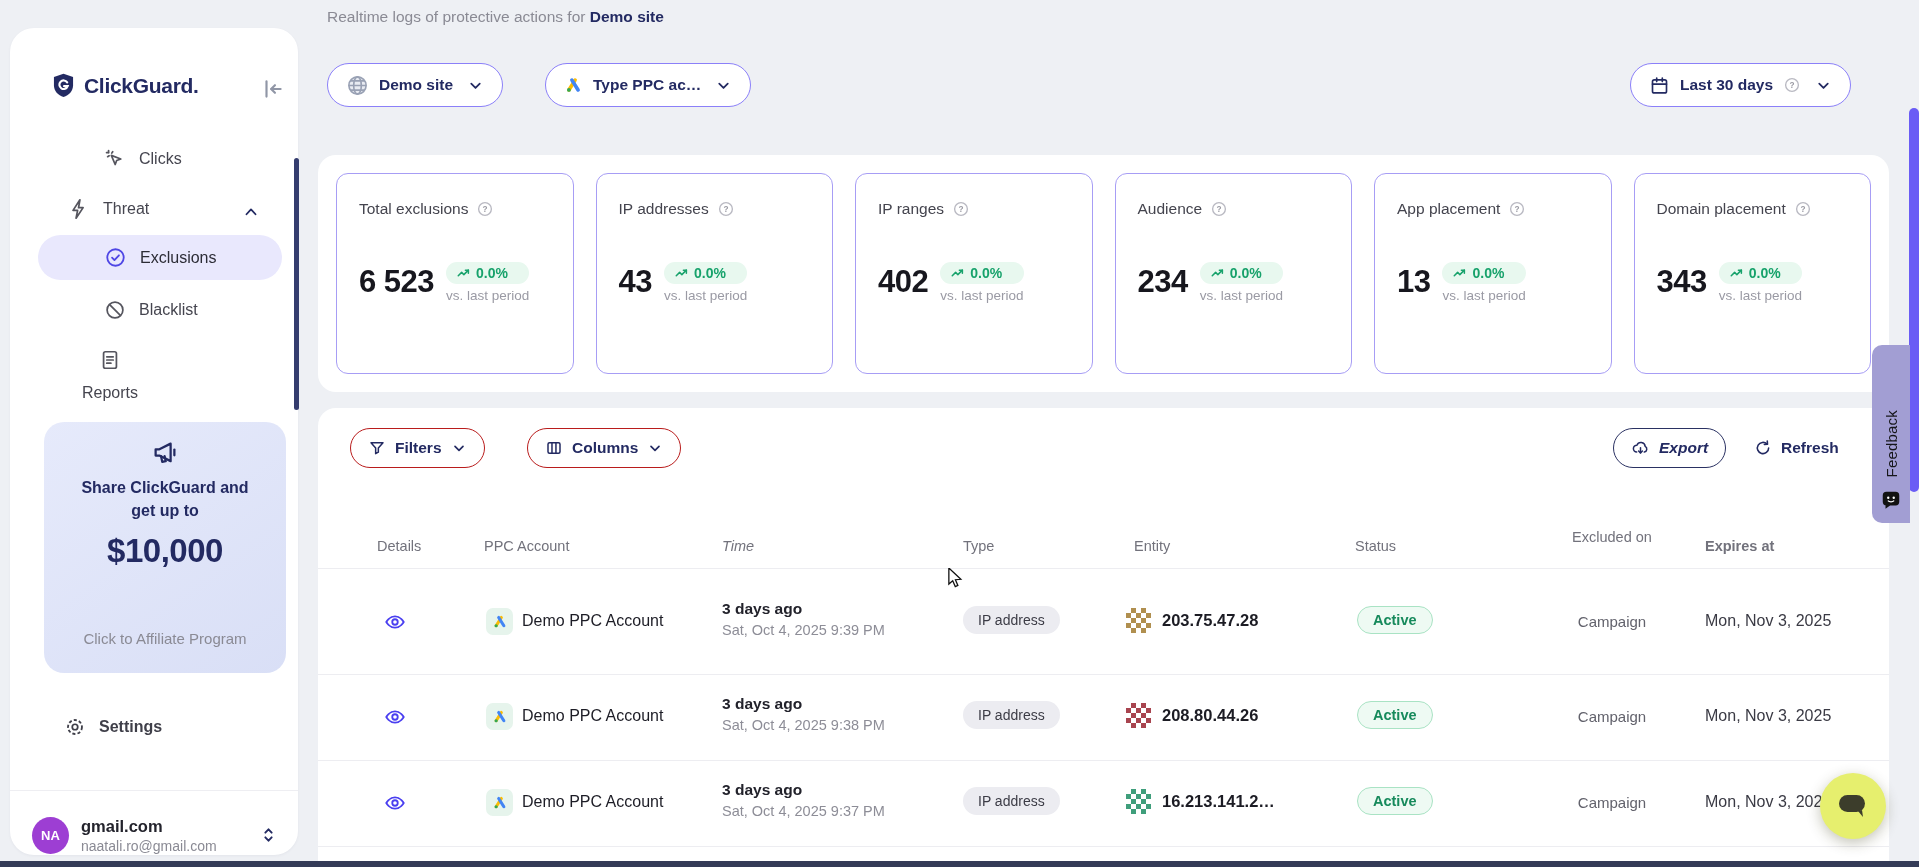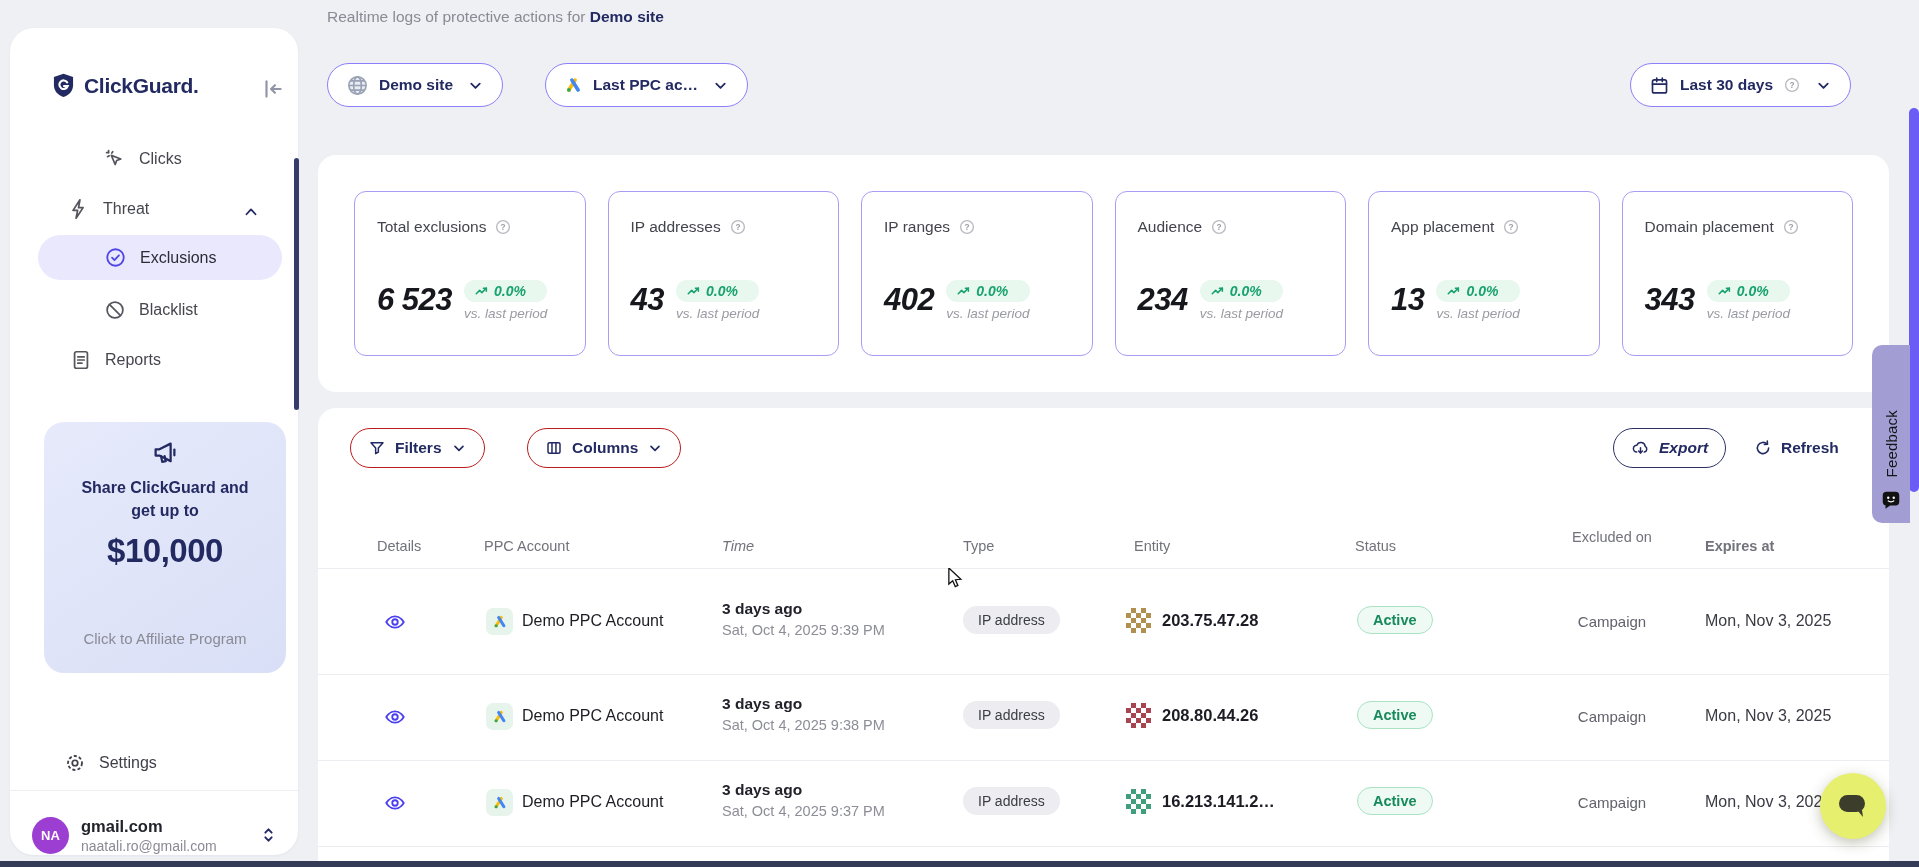--- a/index.html
+++ b/index.html
@@ -18,41 +18,41 @@
   .nav-active-pill { position:absolute; left:28px; top:207px; width:244px; height:45px; background:#e9e8fd; border-radius:23px; }
   .side-scrollbar { position:absolute; left:284px; top:130px; width:5px; height:252px; background:#343c6e; border-radius:3px; }
   .promo { position:absolute; left:34px; top:394px; width:242px; height:251px; border-radius:20px;
            background:linear-gradient(145deg,#e6eafb 0%,#d9dff6 100%); text-align:center; }
   .promo-line { color:#232a62; font-size:16px; font-weight:600; line-height:23px; }
   .promo-amount { color:#232a62; font-size:33px; font-weight:700; margin-top:10px; letter-spacing:-.5px; }
   .share-btn { position:absolute; left:20px; top:163px; width:202px; height:40px; border:1.5px solid #232a62; border-radius:20px;
                background:transparent; display:flex; align-items:center; justify-content:center; gap:9px;
                color:#232a62; font-size:16px; font-weight:600; cursor:pointer; }
   .affiliate { margin-top:60px; color:#8a8a94; font-size:15px; }
-  .settings-row { position:absolute; left:54px; top:688px; display:flex; align-items:center; gap:13px; font-size:16px; color:#3f3f49; font-weight:400; cursor:pointer;margin-top:36px; }
+  .settings-row { position:absolute; left:54px; top:688px; display:flex; align-items:center; gap:13px; font-size:16px; color:#3f3f49; font-weight:700; cursor:pointer; }
   .side-divider { position:absolute; left:0; top:762px; width:288px; height:1px; background:#eeeef2; }
   .account { position:absolute; left:22px; top:778px; width:246px; height:58px; display:flex; align-items:center; gap:12px; cursor:pointer; }
   .avatar { width:37px; height:37px; border-radius:50%; background:#9d3ed3; color:#fff; font-size:13px; font-weight:700;
             display:flex; align-items:center; justify-content:center; flex:0 0 auto; }
   .acct-name { font-size:16.5px; font-weight:700; color:#23232c; }
   .acct-email { font-size:14px; color:#8a8a94; margin-top:2px; }
 
   
   .subtitle { left:327px; top:8px; font-size:15.5px; color:#8a8a94; }
   .subtitle b { color:#232a62; font-weight:700; }
   .pill { position:absolute; height:44px; background:#fff; border:1px solid #8b80f9; border-radius:22px;
           display:flex; align-items:center; gap:10px; padding:0 18px; color:#232a62; font-size:15.5px; font-weight:600; cursor:pointer; }
   .pill .chev { margin-left:4px; }
 
   
   .panel { position:absolute; left:318px; width:1571px; background:#fff; border-radius:18px; }
-  .stats-panel { top:155px; height:237px; display:flex; gap:22px; padding:36px; }
+  .stats-panel { top:155px; height:237px; display:flex; gap:22px; padding:18px; }
   .stat-card { flex:1; border:1px solid #a79df5; border-radius:12px; position:relative; padding:26px 22px; }
   .stat-label { display:flex; align-items:center; gap:8px; font-size:15.5px; color:#44444e; font-weight:500; white-space:nowrap; }
-  .stat-bottom { position:absolute; left:22px; top:88px; display:flex; align-items:flex-start; gap:12px;font-style:italic; }
+  .stat-bottom { position:absolute; left:22px; top:88px; display:flex; align-items:flex-start; gap:12px; }
   .stat-value { font-size:31px; font-weight:700; color:#17171e; letter-spacing:-.5px; line-height:40px; }
   .trend-pill { display:flex; align-items:center; gap:5px; background:#e8f8ef; border-radius:999px; padding:3px 10px;
                 color:#17a26b; font-size:14px; font-weight:700; }
   .stat-caption { font-size:13.5px; color:#9a9aa4; margin-top:4px; }
 
   .table-panel { top:408px; height:470px; overflow:hidden; }
   .btn { display:flex; align-items:center; gap:9px; height:40px; border-radius:20px; background:#fff;
          color:#232a62; font-size:15.5px; font-weight:600; cursor:pointer; padding:0 17px; }
   .btn.outline-purple { border:1px solid #b91c1c; }
   .btn.outline-navy { border:1px solid #2a3162;font-style:italic; }
@@ -146,21 +146,21 @@
   <div class="nav-item" style="left:94px; top:271px;">
     <span>
       <svg width="22" height="22" viewBox="0 0 24 24" fill="none" stroke="#55555e" stroke-width="1.9">
           <circle cx="12" cy="12" r="8.6"></circle>
           <line x1="5.9" y1="5.9" x2="18.1" y2="18.1"></line>
         </svg>
     </span>
     <span class="lbl">Blacklist</span>
   </div>
 
-  <div class="nav-item" style="left:60px; top:321px;">
+  <div class="nav-item" style="left:72px; top:321px;flex-direction:column;">
     <span>
       <svg width="22" height="22" viewBox="0 0 24 24" fill="none" stroke="#55555e" stroke-width="1.9" stroke-linecap="round" stroke-linejoin="round">
           <rect x="5" y="3" width="14" height="18" rx="2"></rect>
           <path d="M8.5 8.5h7M8.5 12h7M8.5 15.5h4.5"></path>
         </svg>
     </span>
     <span class="lbl">Reports</span>
   </div>
 
   <div class="side-scrollbar"></div>
@@ -229,21 +229,21 @@
 </div>
 
 <div class="pill" style="left:545px; top:63px;">
   <span>
     <svg width="19" height="19" viewBox="0 0 24 24">
         <line x1="6.2" y1="17.6" x2="14" y2="5.2" stroke="#fbbc04" stroke-width="4.6" stroke-linecap="round"></line>
         <line x1="10" y1="5.2" x2="17.8" y2="17.6" stroke="#4285f4" stroke-width="4.6" stroke-linecap="round"></line>
         <circle cx="6.2" cy="17.6" r="2.4" fill="#34a853"></circle>
       </svg>
   </span>
-  <span>Last PPC ac…</span>
+  <span>Type PPC ac…</span>
   <span class="chev">
     <svg width="17" height="17" viewBox="0 0 24 24" fill="none" stroke="#232a62" stroke-width="2.5" stroke-linecap="round" stroke-linejoin="round">
         <polyline points="6 9.5 12 15.5 18 9.5"></polyline>
       </svg>
   </span>
 </div>
 
 <div class="pill" style="left:1630px; top:63px;">
   <span>
     <svg width="21" height="21" viewBox="0 0 24 24" fill="none" stroke="#232a62" stroke-width="1.9" stroke-linecap="round">

